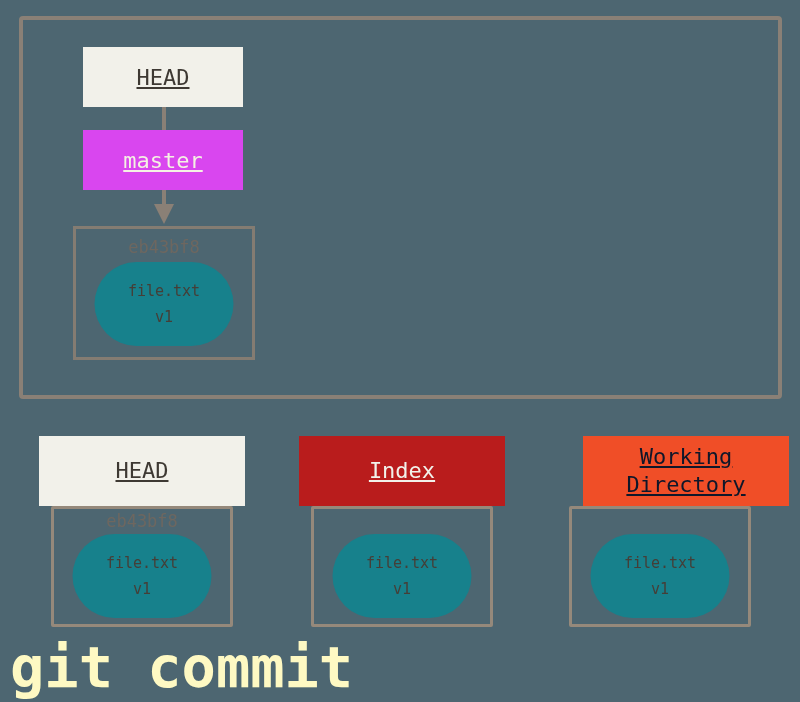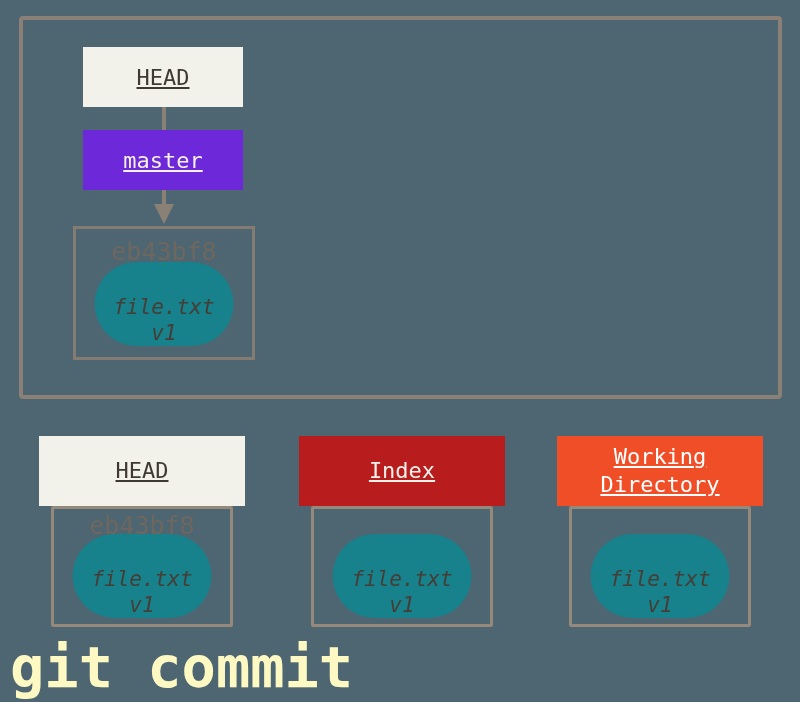--- a/index.html
+++ b/index.html
@@ -19,64 +19,64 @@
     left: 19px; top: 16px; width: 763px; height: 383px;
     border: 4px solid #8a8076; border-radius: 4px; box-sizing: border-box;
   }
   .repo-label {
     left: 30px; top: 370px; font-size: 22px; color: #5d574f; letter-spacing: 0.5px;
   }
 
   
   .refbox { width: 160px; height: 60px; font-size: 22px; }
   .head-ref { left: 60px; top: 27px; background: #f2f1ea; color: #3e3933; }
-  .master-ref { left: 60px; top: 110px; background: #6d28d9; color: #f5f1e3; }
+  .master-ref { left: 60px; top: 110px; background: #d946ef; color: #f5f1e3; }
 
   
   .connector { width: 4px; background: #8a8076; }
   .conn1 { left: 139px; top: 87px; height: 23px; }
   .conn2 { left: 139px; top: 170px; height: 17px; }
   .arrowhead {
     left: 131px; top: 184px; width: 0; height: 0;
     border-left: 10px solid transparent; border-right: 10px solid transparent;
     border-top: 20px solid #8a8076;
   }
 
   
   .commit-box {
     left: 50px; top: 206px; width: 182px; height: 134px;
     border: 3px solid #847c72; box-sizing: border-box;
   }
   .hash-label {
-    width: 100%; text-align: center; font-size: 25px; color: #6d6760;
+    width: 100%; text-align: center; font-size: 17px; color: #6d6760;
   }
   .commit-box .hash-label { top: 8px; }
 
   
   .blob {
     width: 139px; height: 84px; border-radius: 42px;
     background: #17818c; color: #453e37;
-    font-size: 21px; line-height: 26px;
+    font-size: 15px; line-height: 26px;
     left: 50%; transform: translateX(-50%);
-    display: flex; flex-direction: column; align-items: center; justify-content: flex-end; font-style: italic;
+    display: flex; flex-direction: column; align-items: center; justify-content: center;
   }
   .commit-box .blob { top: 33px; }
 
   
   .area { width: 206px; height: 192px; top: 436px; }
   .area-head-col { left: 39px; }
   .area-index-col { left: 299px; }
   .area-wd-col { left: 557px; }
   .area-header {
     left: 0; top: 0; width: 206px; height: 70px;
     font-size: 22px; line-height: 28px; padding: 0 10px; box-sizing: border-box;
   }
   .hdr-cream { background: #f2f1ea; color: #3e3933; }
   .hdr-teal { background: #b91c1c; color: #f2f1ea; }
-  .hdr-red { background: #f04e27; color: #ffffff; }
+  .hdr-red { background: #f04e27; color: #0f172a; margin-left: 26px; }
   .area-container {
     left: 12px; top: 70px; width: 182px; height: 121px;
     border: 3px solid #95897b; border-radius: 2px; box-sizing: border-box;
   }
   .area-container .hash-label { top: 2px; }
   .area-container .blob { top: 25px; }
 
   
   .command-label {
     left: 10px; top: 634px; font-size: 57px; font-weight: bold;

